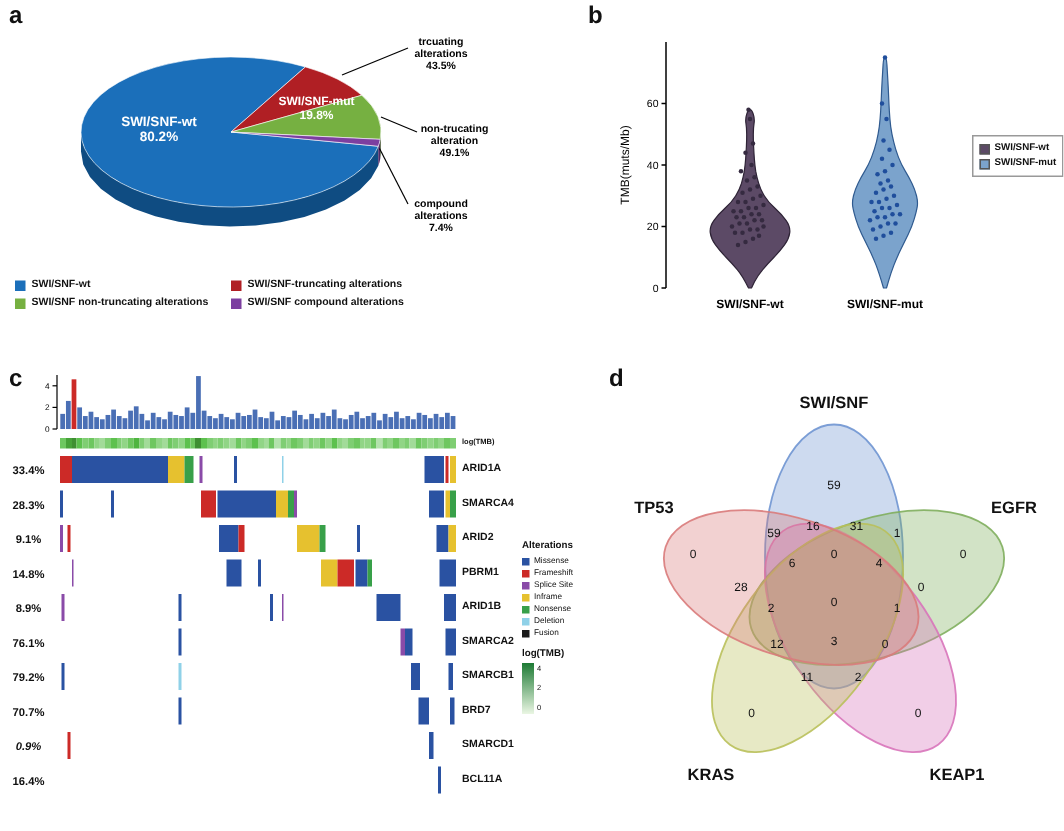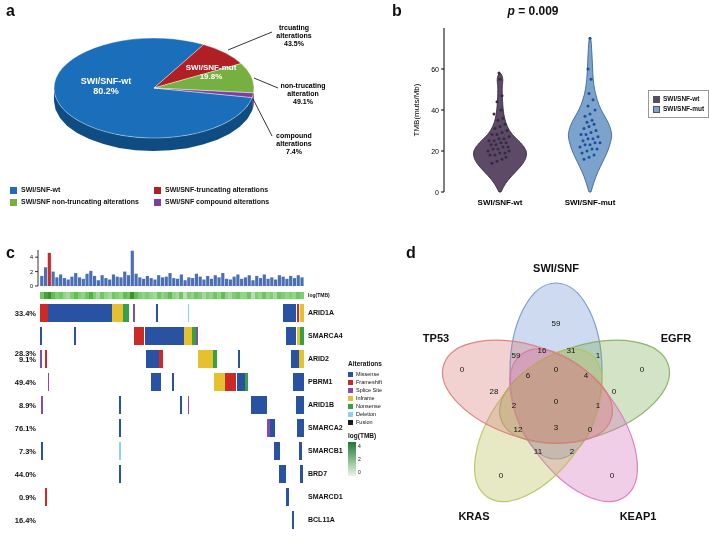--- a/index.html
+++ b/index.html
@@ -12,21 +12,21 @@
   .pie-legend{position:absolute;left:8px;top:184px;display:grid;grid-template-columns:138px auto;gap:4px 6px}
   .pl-item{display:flex;align-items:center;gap:4px;font-size:7px;font-weight:bold;line-height:8px}
   .pl-sw{width:7px;height:7px;flex:0 0 7px;display:inline-block}
   
   .b-title{position:absolute;left:30px;top:2px;width:230px;text-align:center;font-size:12px;font-weight:bold}
   .ital{font-style:italic}
   .b-legend{position:absolute;left:260px;top:88px;border:1px solid #999;padding:3px 4px;background:#fff}
   .bl-item{display:flex;align-items:center;gap:3px;font-size:6.5px;font-weight:bold;line-height:10px;white-space:nowrap}
   .bl-sw{width:7px;height:7px;flex:0 0 7px;border:0.5px solid #555;display:inline-block}
   
-  .pct{position:absolute;left:0;width:34px;font-size:7.5px;font-weight:bold;text-align:right}
+  .pct{position:absolute;left:0;width:34px;font-size:7.5px;font-weight:bold;text-align:center}
   .gene{position:absolute;font-size:7px;font-weight:bold;white-space:nowrap}
   .track{position:absolute;background:#fff}
   .seg{position:absolute;top:0;height:100%}
   .strip{position:absolute;display:flex}
   .strip span{flex:1}
   .striplab{position:absolute;font-size:5px;font-weight:bold;white-space:nowrap}
   .c-legend{position:absolute;left:346px;top:118px;font-size:5.5px;line-height:8px}
   .c-legend .ttl{font-size:6.5px;font-weight:bold;margin-bottom:2px}
   .cl-item{display:flex;align-items:center;gap:3px;white-space:nowrap}
   .cl-sw{width:5px;height:5px;flex:0 0 5px;display:inline-block}
@@ -75,21 +75,20 @@
           <span>SWI/SNF non-truncating alterations</span>
         </div>
         <div class="pl-item">
           <span class="pl-sw" style="background: rgb(124, 63, 160);"></span>
           <span>SWI/SNF compound alterations</span>
         </div>
       </div>
   </div>
 
   <div class="panel" id="panel-b" style="left:388px;top:2px;width:320px;height:236px">
-    <div class="b-title"><span class="ital">p</span><span> = 0.009</span></div>
     <svg id="violin-svg" width="252" height="198" style="position:absolute;left:22px;top:18px">
         <line x1="34" y1="8" x2="34" y2="172" stroke="#000" stroke-width="1"></line>
         <line x1="31" y1="172" x2="34" y2="172" stroke="#000" stroke-width="1"></line>
         <text x="29" y="174.5" font-size="7" text-anchor="end">0</text>
         <line x1="31" y1="131" x2="34" y2="131" stroke="#000" stroke-width="1"></line>
         <text x="29" y="133.5" font-size="7" text-anchor="end">20</text>
         <line x1="31" y1="90" x2="34" y2="90" stroke="#000" stroke-width="1"></line>
         <text x="29" y="92.5" font-size="7" text-anchor="end">40</text>
         <line x1="31" y1="49.000000000000014" x2="34" y2="49.000000000000014" stroke="#000" stroke-width="1"></line>
         <text x="29" y="51.500000000000014" font-size="7" text-anchor="end">60</text>
@@ -344,21 +343,21 @@
           <span class="seg" style="left: 27.4%; width: 4%; background: rgb(230, 193, 47);"></span>
           <span class="seg" style="left: 31.6%; width: 2.2%; background: rgb(56, 160, 73);"></span>
           <span class="seg" style="left: 35.2%; width: 0.6%; background: rgb(138, 75, 168);"></span>
           <span class="seg" style="left: 44%; width: 0.6%; background: rgb(42, 82, 162);"></span>
           <span class="seg" style="left: 56%; width: 0.6%; background: rgb(143, 209, 232);"></span>
           <span class="seg" style="left: 92%; width: 5%; background: rgb(42, 82, 162);"></span>
           <span class="seg" style="left: 97.2%; width: 1%; background: rgb(204, 42, 39);"></span>
           <span class="seg" style="left: 98.4%; width: 1.6%; background: rgb(230, 193, 47);"></span>
         </div>
         <div class="gene" style="top: 67px; left: 306px;">ARID1A</div>
-        <div class="pct" style="top: 90px; margin-top: 17px;">28.3%</div>
+        <div class="pct" style="top: 90px;">28.3%</div>
         <div class="track" style="top: 85px; left: 38px; width: 264px; height: 18px;">
           <span class="seg" style="left: 0%; width: 0.6%; background: rgb(42, 82, 162);"></span>
           <span class="seg" style="left: 13%; width: 0.6%; background: rgb(42, 82, 162);"></span>
           <span class="seg" style="left: 35.5%; width: 4%; background: rgb(204, 42, 39);"></span>
           <span class="seg" style="left: 39.7%; width: 14.8%; background: rgb(42, 82, 162);"></span>
           <span class="seg" style="left: 54.7%; width: 2.8%; background: rgb(230, 193, 47);"></span>
           <span class="seg" style="left: 57.7%; width: 1.3%; background: rgb(56, 160, 73);"></span>
           <span class="seg" style="left: 59.2%; width: 0.6%; background: rgb(138, 75, 168);"></span>
           <span class="seg" style="left: 93%; width: 4%; background: rgb(42, 82, 162);"></span>
           <span class="seg" style="left: 97.2%; width: 1.2%; background: rgb(230, 193, 47);"></span>
@@ -371,21 +370,21 @@
           <span class="seg" style="left: 2%; width: 0.6%; background: rgb(204, 42, 39);"></span>
           <span class="seg" style="left: 40%; width: 5%; background: rgb(42, 82, 162);"></span>
           <span class="seg" style="left: 45.2%; width: 1.4%; background: rgb(204, 42, 39);"></span>
           <span class="seg" style="left: 60%; width: 5.5%; background: rgb(230, 193, 47);"></span>
           <span class="seg" style="left: 65.7%; width: 1.2%; background: rgb(56, 160, 73);"></span>
           <span class="seg" style="left: 75%; width: 0.8%; background: rgb(42, 82, 162);"></span>
           <span class="seg" style="left: 95%; width: 3%; background: rgb(42, 82, 162);"></span>
           <span class="seg" style="left: 98.2%; width: 1.8%; background: rgb(230, 193, 47);"></span>
         </div>
         <div class="gene" style="top: 113px; left: 306px;">ARID2</div>
-        <div class="pct" style="top: 136px;">49.4%</div>
+        <div class="pct" style="top: 136px;">14.8%</div>
         <div class="track" style="top: 131px; left: 38px; width: 264px; height: 18px;">
           <span class="seg" style="left: 3%; width: 0.6%; background: rgb(138, 75, 168);"></span>
           <span class="seg" style="left: 42%; width: 4%; background: rgb(42, 82, 162);"></span>
           <span class="seg" style="left: 50%; width: 0.6%; background: rgb(42, 82, 162);"></span>
           <span class="seg" style="left: 66%; width: 4%; background: rgb(230, 193, 47);"></span>
           <span class="seg" style="left: 70.2%; width: 4.2%; background: rgb(204, 42, 39);"></span>
           <span class="seg" style="left: 74.6%; width: 3%; background: rgb(42, 82, 162);"></span>
           <span class="seg" style="left: 77.8%; width: 0.8%; background: rgb(56, 160, 73);"></span>
           <span class="seg" style="left: 96%; width: 4%; background: rgb(42, 82, 162);"></span>
         </div>
@@ -401,36 +400,36 @@
         </div>
         <div class="gene" style="top: 159px; left: 306px;">ARID1B</div>
         <div class="pct" style="top: 182px;">76.1%</div>
         <div class="track" style="top: 177px; left: 38px; width: 264px; height: 18px;">
           <span class="seg" style="left: 30%; width: 0.6%; background: rgb(42, 82, 162);"></span>
           <span class="seg" style="left: 86%; width: 1%; background: rgb(138, 75, 168);"></span>
           <span class="seg" style="left: 87.2%; width: 2%; background: rgb(42, 82, 162);"></span>
           <span class="seg" style="left: 97.5%; width: 2.5%; background: rgb(42, 82, 162);"></span>
         </div>
         <div class="gene" style="top: 182px; left: 306px;">SMARCA2</div>
-        <div class="pct" style="top: 205px;">7.3%</div>
+        <div class="pct" style="top: 205px;">79.2%</div>
         <div class="track" style="top: 200px; left: 38px; width: 264px; height: 18px;">
           <span class="seg" style="left: 0.5%; width: 0.6%; background: rgb(42, 82, 162);"></span>
           <span class="seg" style="left: 30%; width: 0.6%; background: rgb(143, 209, 232);"></span>
           <span class="seg" style="left: 88.5%; width: 2.5%; background: rgb(42, 82, 162);"></span>
           <span class="seg" style="left: 98%; width: 1.2%; background: rgb(42, 82, 162);"></span>
         </div>
         <div class="gene" style="top: 205px; left: 306px;">SMARCB1</div>
-        <div class="pct" style="top: 228px;">44.0%</div>
+        <div class="pct" style="top: 228px;">70.7%</div>
         <div class="track" style="top: 223px; left: 38px; width: 264px; height: 18px;">
           <span class="seg" style="left: 30%; width: 0.6%; background: rgb(42, 82, 162);"></span>
           <span class="seg" style="left: 90.5%; width: 2.5%; background: rgb(42, 82, 162);"></span>
           <span class="seg" style="left: 98.5%; width: 1%; background: rgb(42, 82, 162);"></span>
         </div>
         <div class="gene" style="top: 228px; left: 306px;">BRD7</div>
-        <div class="pct" style="top: 251px;">0.9%</div>
+        <div class="pct" style="top: 251px; font-style: italic;">0.9%</div>
         <div class="track" style="top: 246px; left: 38px; width: 264px; height: 18px;">
           <span class="seg" style="left: 2%; width: 0.6%; background: rgb(204, 42, 39);"></span>
           <span class="seg" style="left: 93%; width: 1.5%; background: rgb(42, 82, 162);"></span>
         </div>
         <div class="gene" style="top: 251px; left: 306px;">SMARCD1</div>
         <div class="pct" style="top: 274px;">16.4%</div>
         <div class="track" style="top: 269px; left: 38px; width: 264px; height: 18px;">
           <span class="seg" style="left: 95.5%; width: 0.8%; background: rgb(42, 82, 162);"></span>
         </div>
         <div class="gene" style="top: 274px; left: 306px;">BCL11A</div>

